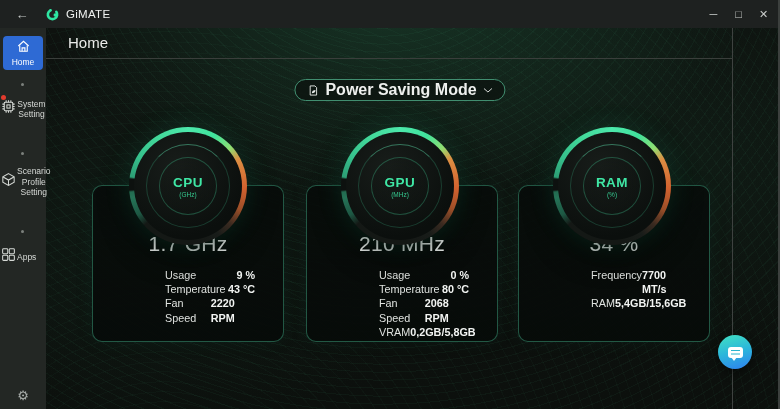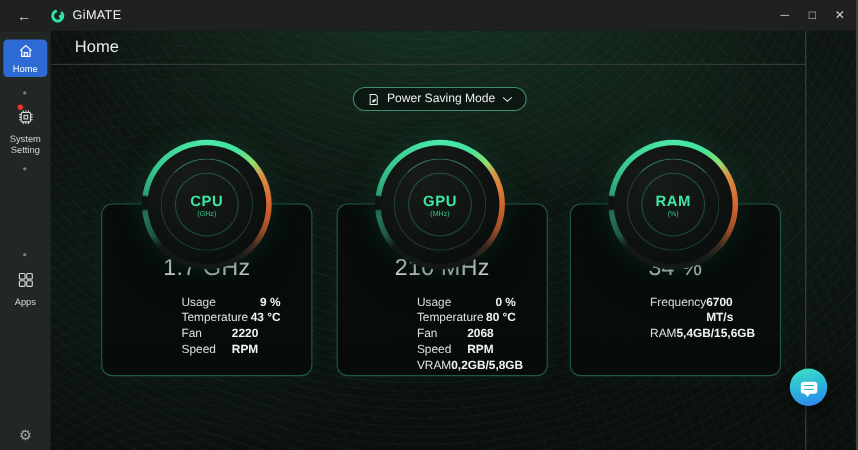--- a/index.html
+++ b/index.html
@@ -15,21 +15,21 @@
   .logo { margin-left:14px; display:flex; align-items:center; }
   .appname { margin-left:7px; color:#f0f2f0; font-size:11.5px; font-weight:400; letter-spacing:0.3px; }
   .wc { position:absolute; right:2px; top:0; height:28px; display:flex; }
   .wc span { width:25px; height:28px; line-height:28px; text-align:center; color:#c9ccca; font-size:11px; }
 
   
   .sidebar { position:absolute; left:0; top:28px; width:46px; bottom:0; background:#232724; z-index:9; }
   .nav-home { position:absolute; left:3px; top:8px; width:40px; height:34px; background:#2e6ad4;
     border-radius:4px; display:flex; flex-direction:column; align-items:center; justify-content:center;
     gap:1px; color:#fff; font-size:8.5px; }
-  .nav-item { position:absolute; left:0; width:46px; display:flex; flex-direction:column;
+  .nav-item { position:absolute; left:0; width:46px; display:flex; flex-direction:row;
     align-items:center; text-align:center; color:#d5d8d5; font-size:8.5px; line-height:1.25; }
   .nav-item svg { margin-bottom:3px; }
   .sep-dot { position:absolute; left:21px; width:3px; height:3px; border-radius:50%; background:#7c817d; }
   .red-dot { position:absolute; top:-3px; right:11px; width:5px; height:5px; border-radius:50%; background:#e23b2e; }
   .gear { position:absolute; left:0; bottom:6px; width:46px; text-align:center; color:#a7aca9; font-size:13px; }
 
   
   .main { position:absolute; left:46px; top:28px; right:0; bottom:0;
     background:
       radial-gradient(500px 300px at 48% -10%, rgba(34,96,66,0.45), transparent 70%),
@@ -39,22 +39,22 @@
   .mesh { position:absolute; inset:0; pointer-events:none;
     background:
       repeating-radial-gradient(circle at 46% -40%, rgba(70,190,135,0.05) 0 1px, transparent 1px 8px),
       repeating-radial-gradient(circle at 16% 135%, rgba(70,190,135,0.035) 0 1px, transparent 1px 10px); }
   .page-title { position:absolute; left:22px; top:6px; color:#eaecea; font-size:15px; z-index:2; }
   .header-sep { position:absolute; left:0; top:30px; right:45px; height:1px; background:#3a3e3b; z-index:2; }
   .scroll-divider { position:absolute; top:0; bottom:0; right:45px; width:1px; background:#3e4240; z-index:1; }
 
   .mode-btn { position:absolute; left:354px; top:51px; transform:translateX(-50%); height:22px;
     display:flex; align-items:center; gap:7px; padding:0 12px; border-radius:11px;
-    border:1px solid #418e70; background:rgba(13,21,17,0.85); color:#eef0ee; font-size:11px;
-    font-family:"Liberation Sans",sans-serif; white-space:nowrap; z-index:4; cursor:default; }
+    border:1px solid #418e70; background:rgba(13,21,17,0.85); color:#eef0ee; font-size:16px;
+    font-family:"Liberation Sans",sans-serif; white-space:nowrap; z-index:4; cursor:default;font-weight:bold; }
 
   
   .card { position:absolute; top:157px; width:192px; height:157px; border-radius:10px;
     border:1px solid rgba(62,164,128,0.5);
     background:linear-gradient(180deg, rgba(8,12,10,0.88), rgba(7,11,9,0.94));
     box-shadow:0 0 18px rgba(20,90,65,0.10); z-index:2; }
   .g-value { position:absolute; top:46px; left:0; right:0; text-align:center; font-size:21px;
     font-weight:500; color:#f3f5f3; letter-spacing:0.3px; }
   .stats { position:absolute; top:82px; left:28px; right:28px; }
   .row { display:flex; justify-content:space-between; line-height:14.2px; font-size:10.8px; }
@@ -133,20 +133,30 @@
           <rect x="4.5" y="4.5" width="9" height="9" rx="1"></rect>
           <rect x="7.3" y="7.3" width="3.4" height="3.4"></rect>
           <path d="M6.5 4.5 V2.5 M9 4.5 V2.5 M11.5 4.5 V2.5 M6.5 15.5 V13.5 M9 15.5 V13.5 M11.5 15.5 V13.5 M4.5 6.5 H2.5 M4.5 9 H2.5 M4.5 11.5 H2.5 M15.5 6.5 H13.5 M15.5 9 H13.5 M15.5 11.5 H13.5"></path>
         </svg>
       </span>
       <span>System Setting</span>
     </div>
 
     <span class="sep-dot" style="top:124px"></span>
 
+    <div class="nav-item" style="top:138px">
+      <span>
+        <svg width="17" height="17" viewBox="0 0 18 18" fill="none" stroke="#d6dad6" stroke-width="1.1">
+          <path d="M9 2.8 L15 6.2 V11.8 L9 15.2 L3 11.8 V6.2 Z"></path>
+          <path d="M3.3 6.4 L9 9.6 L14.7 6.4"></path>
+            <path d="M9 9.6 V15"></path>
+        </svg>
+      </span>
+      <span>Scenario Profile Setting</span>
+    </div>
 
     <span class="sep-dot" style="top:202px"></span>
 
     <div class="nav-item" style="top:218px">
       <span>
         <svg width="17" height="17" viewBox="0 0 18 18" fill="none" stroke="#d6dad6" stroke-width="1.1">
           <rect x="2.8" y="2.8" width="5.4" height="5.4" rx="1"></rect>
           <rect x="9.8" y="2.8" width="5.4" height="5.4" rx="1"></rect>
           <rect x="2.8" y="9.8" width="5.4" height="5.4" rx="1"></rect>
           <rect x="9.8" y="9.8" width="5.4" height="5.4" rx="1"></rect>
@@ -217,21 +227,21 @@
             <span class="sv">0,2GB/5,8GB</span>
           </div>
       </div>
     </div>
 
     <div class="card" style="left:472px">
       <div class="g-value">34 %</div>
       <div class="stats">
         <div class="row">
             <span class="sl">Frequency</span>
-            <span class="sv">6700 MT/s</span>
+            <span class="sv">7700 MT/s</span>
           </div>
         <div class="row">
             <span class="sl">RAM</span>
             <span class="sv">5,4GB/15,6GB</span>
           </div>
       </div>
     </div>
 
     <div class="gauge" style="left:295px">
       <div class="g-ring"></div>

